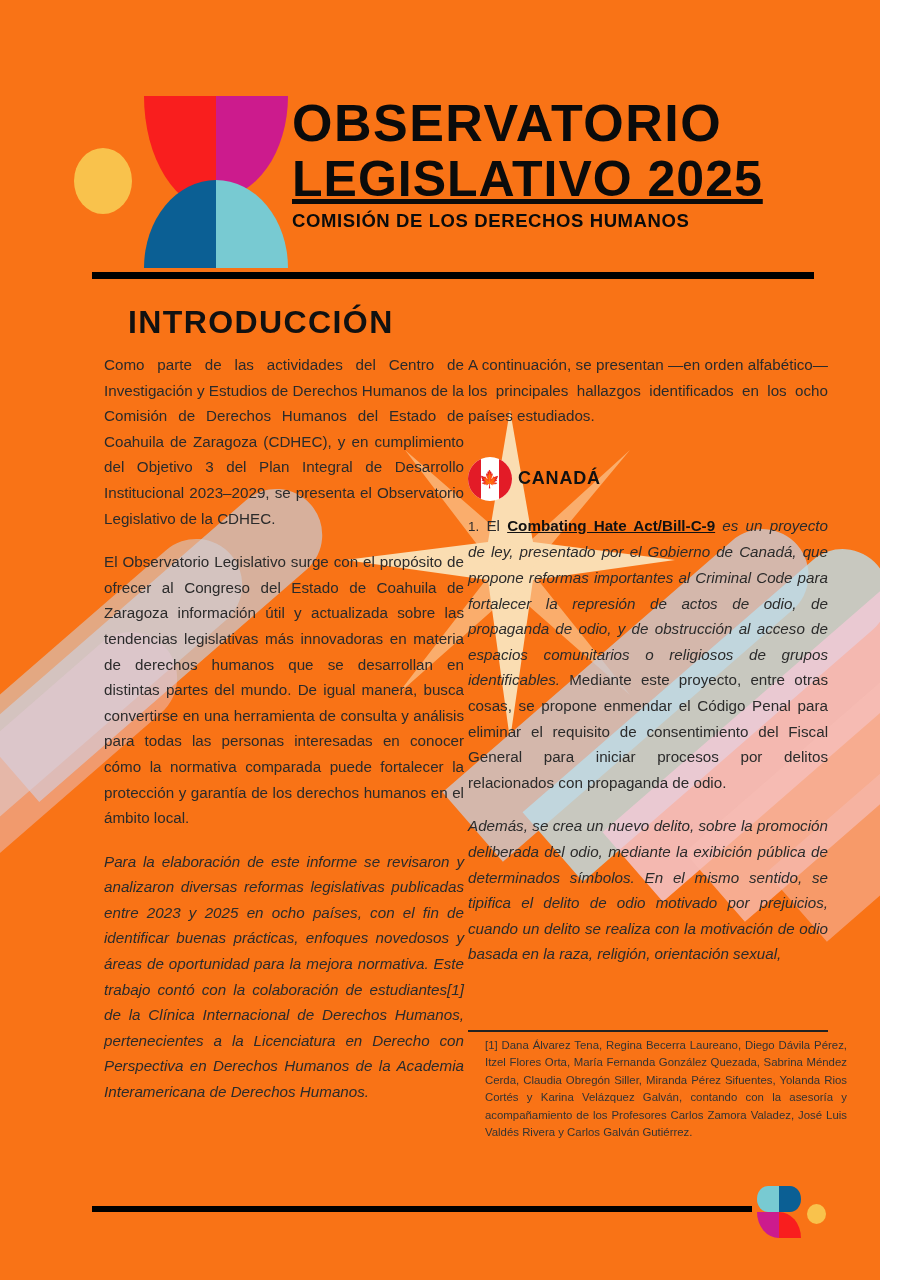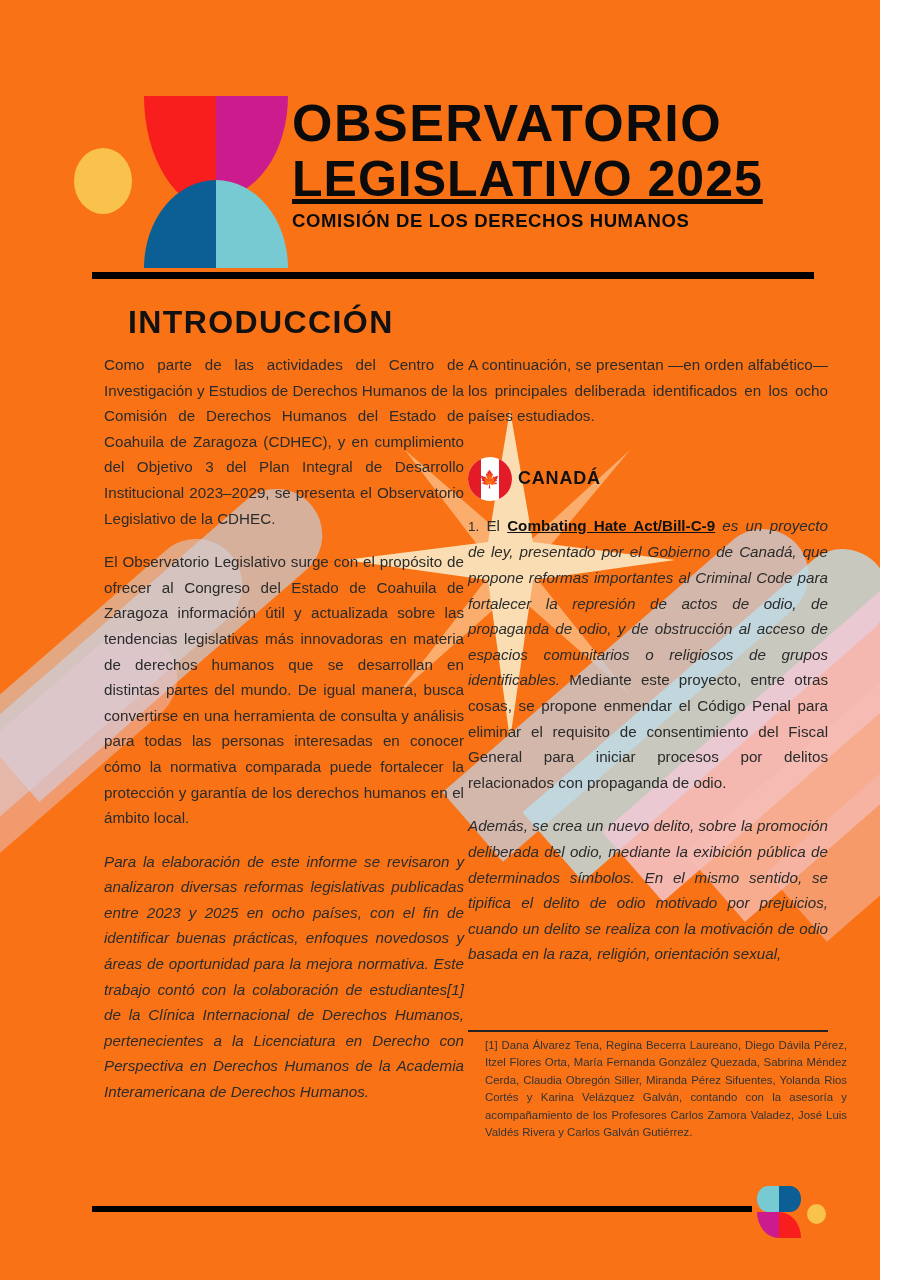--- a/index.html
+++ b/index.html
@@ -347,21 +347,21 @@
 
     <div class="section-title">INTRODUCCIÓN</div>
 
     <div class="col col-left">
       <p>Como parte de las actividades del Centro de Investigación y Estudios de Derechos Humanos de la Comisión de Derechos Humanos del Estado de Coahuila de Zaragoza (CDHEC), y en cumplimiento del Objetivo 3 del Plan Integral de Desarrollo Institucional 2023–2029, se presenta el Observatorio Legislativo de la CDHEC.</p>
       <p>El Observatorio Legislativo surge con el propósito de ofrecer al Congreso del Estado de Coahuila de Zaragoza información útil y actualizada sobre las tendencias legislativas más innovadoras en materia de derechos humanos que se desarrollan en distintas partes del mundo. De igual manera, busca convertirse en una herramienta de consulta y análisis para todas las personas interesadas en conocer cómo la normativa comparada puede fortalecer la protección y garantía de los derechos humanos en el ámbito local.</p>
       <p>Para la elaboración de este informe se revisaron y analizaron diversas reformas legislativas publicadas entre 2023 y 2025 en ocho países, con el fin de identificar buenas prácticas, enfoques novedosos y áreas de oportunidad para la mejora normativa. Este trabajo contó con la colaboración de estudiantes[1] de la Clínica Internacional de Derechos Humanos, pertenecientes a la Licenciatura en Derecho con Perspectiva en Derechos Humanos de la Academia Interamericana de Derechos Humanos.</p>
     </div>
 
     <div class="col col-right">
-      <p>A continuación, se presentan —en orden alfabético— los principales deliberada identificados en los ocho países estudiados.</p>
+      <p>A continuación, se presentan —en orden alfabético— los principales hallazgos identificados en los ocho países estudiados.</p>
 
       <div class="country-head">
         <span class="flag-circle">
           <span class="bar-l"></span>
           <span class="bar-r"></span>
           <span class="leaf">🍁</span>
         </span>
         <span class="country-name">CANADÁ</span>
       </div>
 

